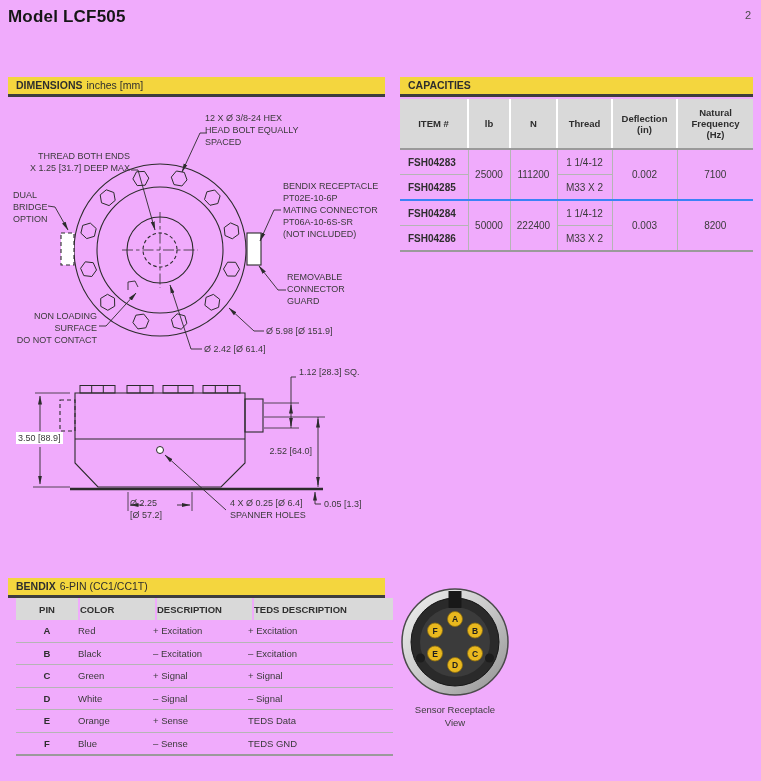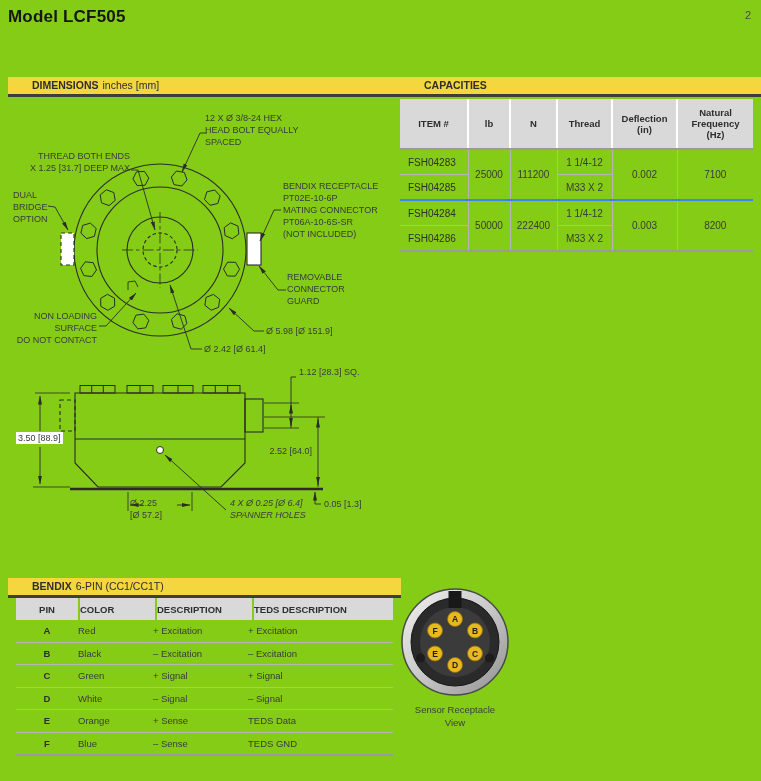--- a/index.html
+++ b/index.html
@@ -1,43 +1,43 @@
 <!DOCTYPE html>
 <html><head>
 <meta charset="utf-8">
 <style>
   html,body{margin:0;padding:0;background:#fff;}
-  .page{position:relative;width:761px;height:781px;background:#84cc16;
+  .page{position:relative;width:761px;height:781px;background:#f0abfc;
         font-family:"Liberation Sans",sans-serif;color:#3a3a3a;overflow:hidden;}
 
   .title{position:absolute;left:8px;top:7px;font-size:17px;font-weight:700;color:#161616;letter-spacing:.2px;}
   .pagenum{position:absolute;right:10px;top:9px;font-size:11px;color:#4a4a4a;}
 
   .ybar{position:absolute;height:17px;background:#F4D63E;border-bottom:3px solid #3d3d3d;
-        font-size:10.5px;line-height:17px;padding-left:24px;box-sizing:content-box;color:#2e2e2e;}
+        font-size:10.5px;line-height:17px;padding-left:8px;box-sizing:content-box;color:#2e2e2e;}
   .ybar b{font-weight:700;margin-right:4px;}
   .ybar-dim{left:8px;top:77px;width:369px;}
   .ybar-cap{left:400px;top:77px;width:345px;}
   .ybar-ben{left:8px;top:578px;width:369px;}
 
   
   .draw{position:absolute;left:8px;top:100px;width:380px;height:440px;}
   .draw svg{position:absolute;left:0;top:0;}
   .note{position:absolute;font-size:9px;line-height:12px;white-space:pre-line;color:#3a3a3a;}
   .r{text-align:right;} .c{text-align:left;}
   .wbg{background:#fff;padding:0 2px;}
 
   
   .captbl{position:absolute;left:400px;top:99px;width:353px;border-collapse:collapse;table-layout:fixed;}
   .captbl th{background:#D9D9D9;font-size:9.5px;font-weight:700;color:#2e2e2e;text-align:center;
              white-space:pre-line;height:49px;border-left:2px solid #fff;border-bottom:2px solid #9a9a9a;padding:0 2px;}
   .captbl th:first-child{border-left:none;margin-top:20px;}
   .captbl td{font-size:10px;color:#3a3a3a;text-align:center;height:24px;
              border:1px solid #b5b5b5;padding:0 2px;}
-  .captbl td.item{font-weight:400;color:#2e2e2e;text-align:left;padding-left:8px;border-left:none;}
+  .captbl td.item{font-weight:700;color:#2e2e2e;text-align:left;padding-left:8px;border-left:none;}
   .captbl td:last-child{border-right:none;}
   .captbl tr.gsep td{border-top:2px solid #3b82f6;}
   .captbl td.bb2{border-bottom:2px solid #9a9a9a;}
 
   
   .bendix{position:absolute;left:16px;top:598px;width:377px;}
   .b-head{display:grid;grid-template-columns:62px 75px 95px 1fr;column-gap:2px;}
   .b-head>div{background:#D9D9D9;height:22px;display:flex;align-items:center;
               font-size:9.5px;font-weight:700;color:#2e2e2e;}
   .b-head>div:first-child{justify-content:center;}
@@ -183,21 +183,21 @@
     <div class="note" style="left:279px;top:171px;">REMOVABLE
 CONNECTOR
 GUARD</div>
     <div class="note" style="left:258px;top:225px;">Ø 5.98 [Ø 151.9]</div>
     <div class="note" style="left:196px;top:243px;">Ø 2.42 [Ø 61.4]</div>
     <div class="note" style="left:291px;top:266px;">1.12 [28.3] SQ.</div>
     <div class="note wbg" style="left:8px;top:332px;">3.50 [88.9]</div>
     <div class="note r" style="left:252px;top:345px;width:52px;">2.52 [64.0]</div>
     <div class="note c" style="left:122px;top:397px;width:60px;">Ø 2.25
 [Ø 57.2]</div>
-    <div class="note" style="left:222px;top:397px;font-style:italic;">4 X Ø 0.25 [Ø 6.4]
+    <div class="note" style="left:222px;top:397px;">4 X Ø 0.25 [Ø 6.4]
 SPANNER HOLES</div>
     <div class="note" style="left:316px;top:398px;">0.05 [1.3]</div>
   </div>
 
   <table class="captbl">
     <colgroup>
         <col style="width:68px">
         <col style="width:42px">
         <col style="width:47px">
         <col style="width:55px">

